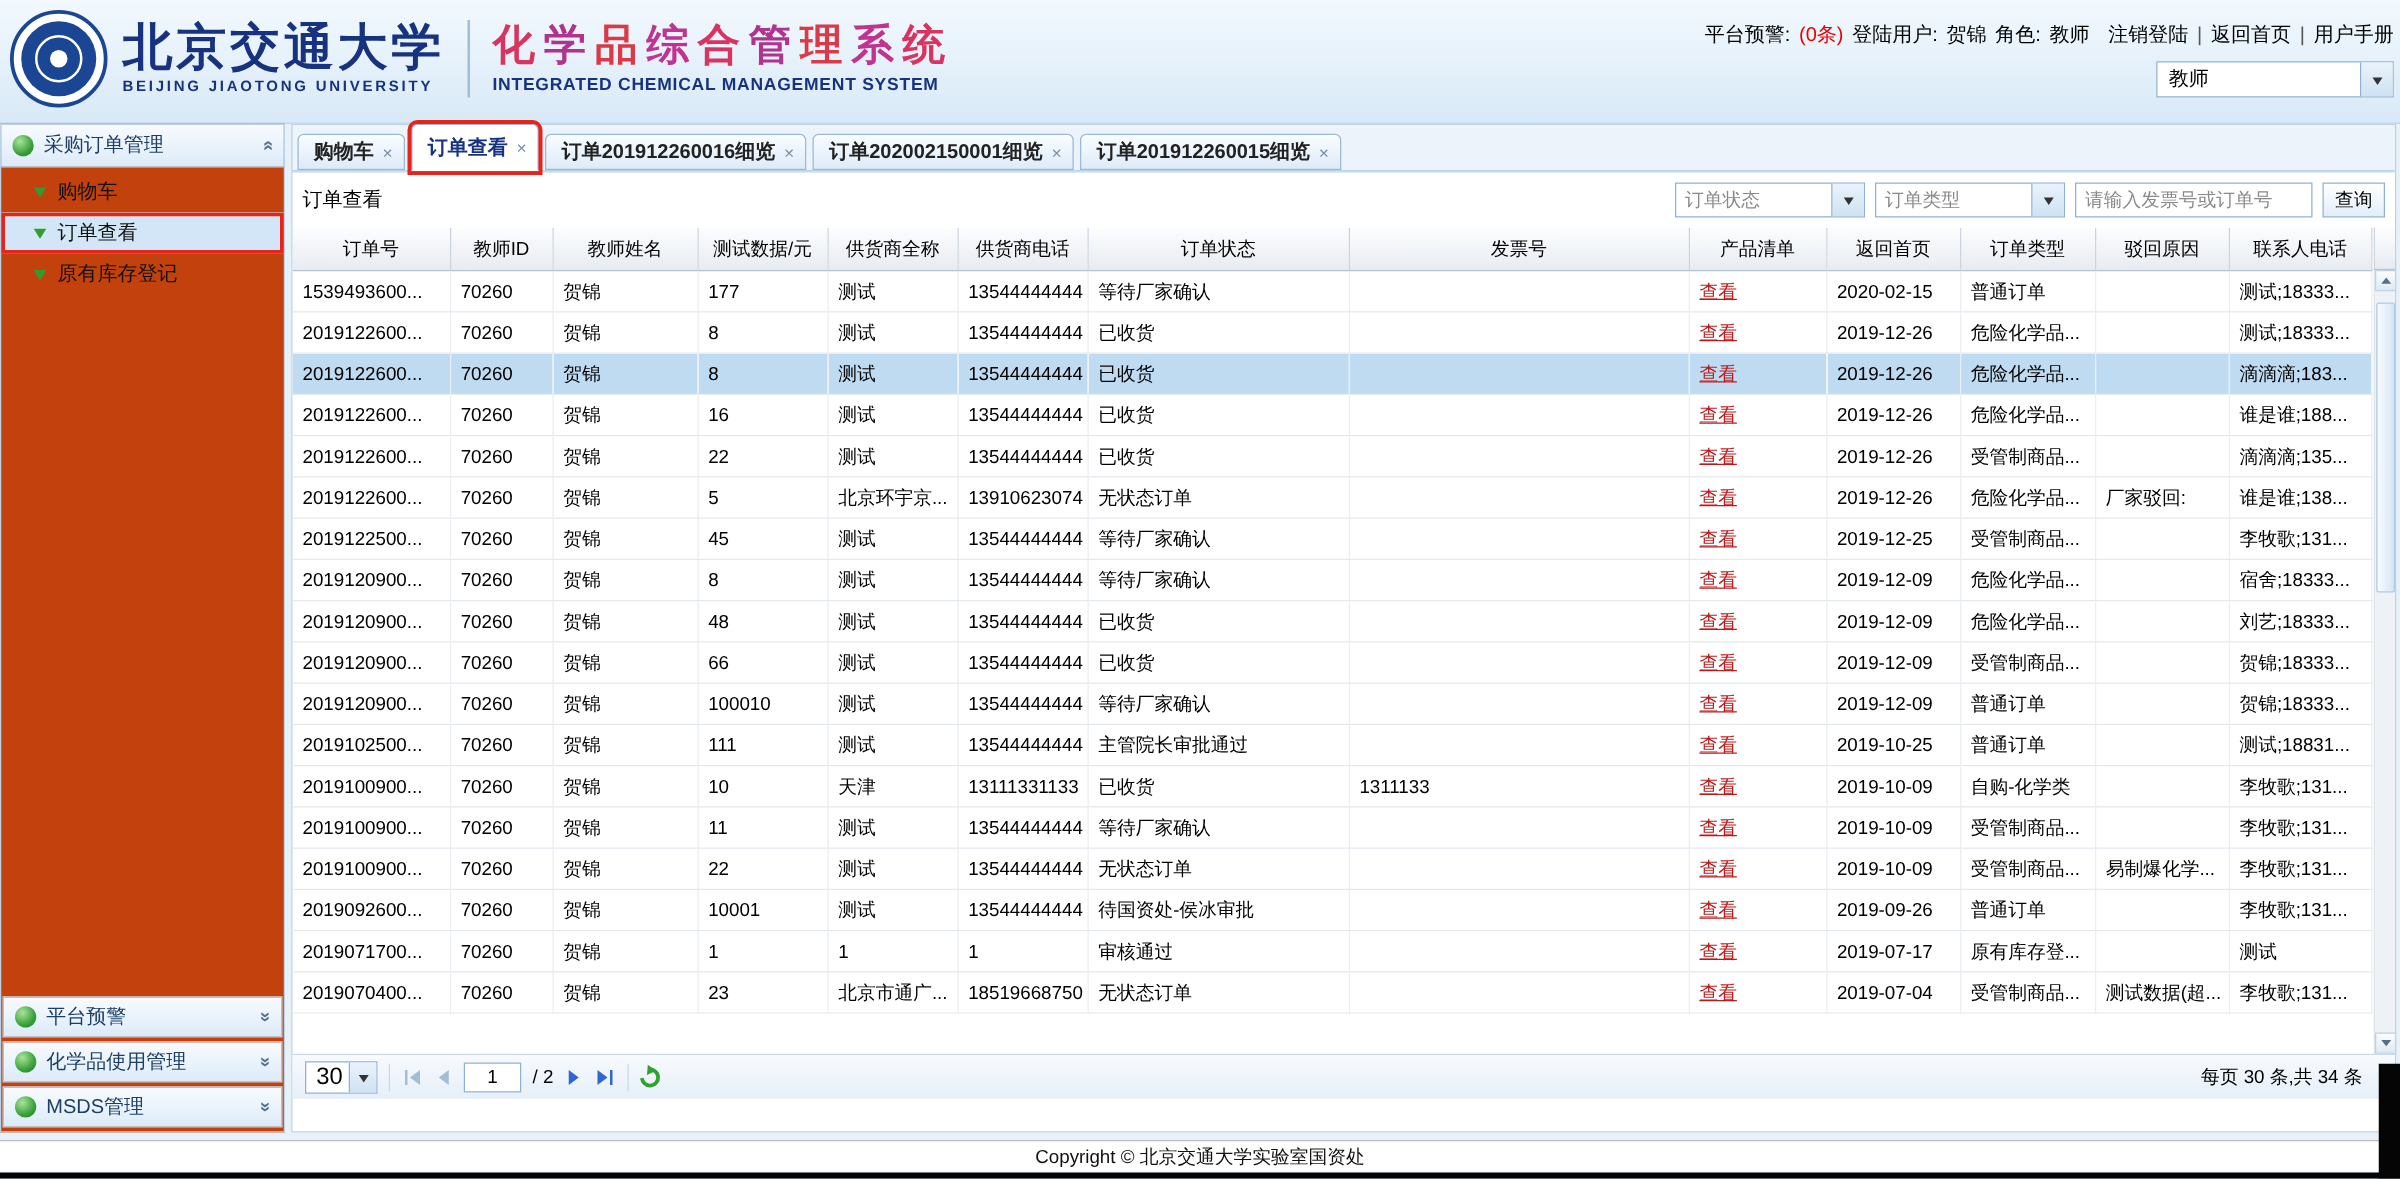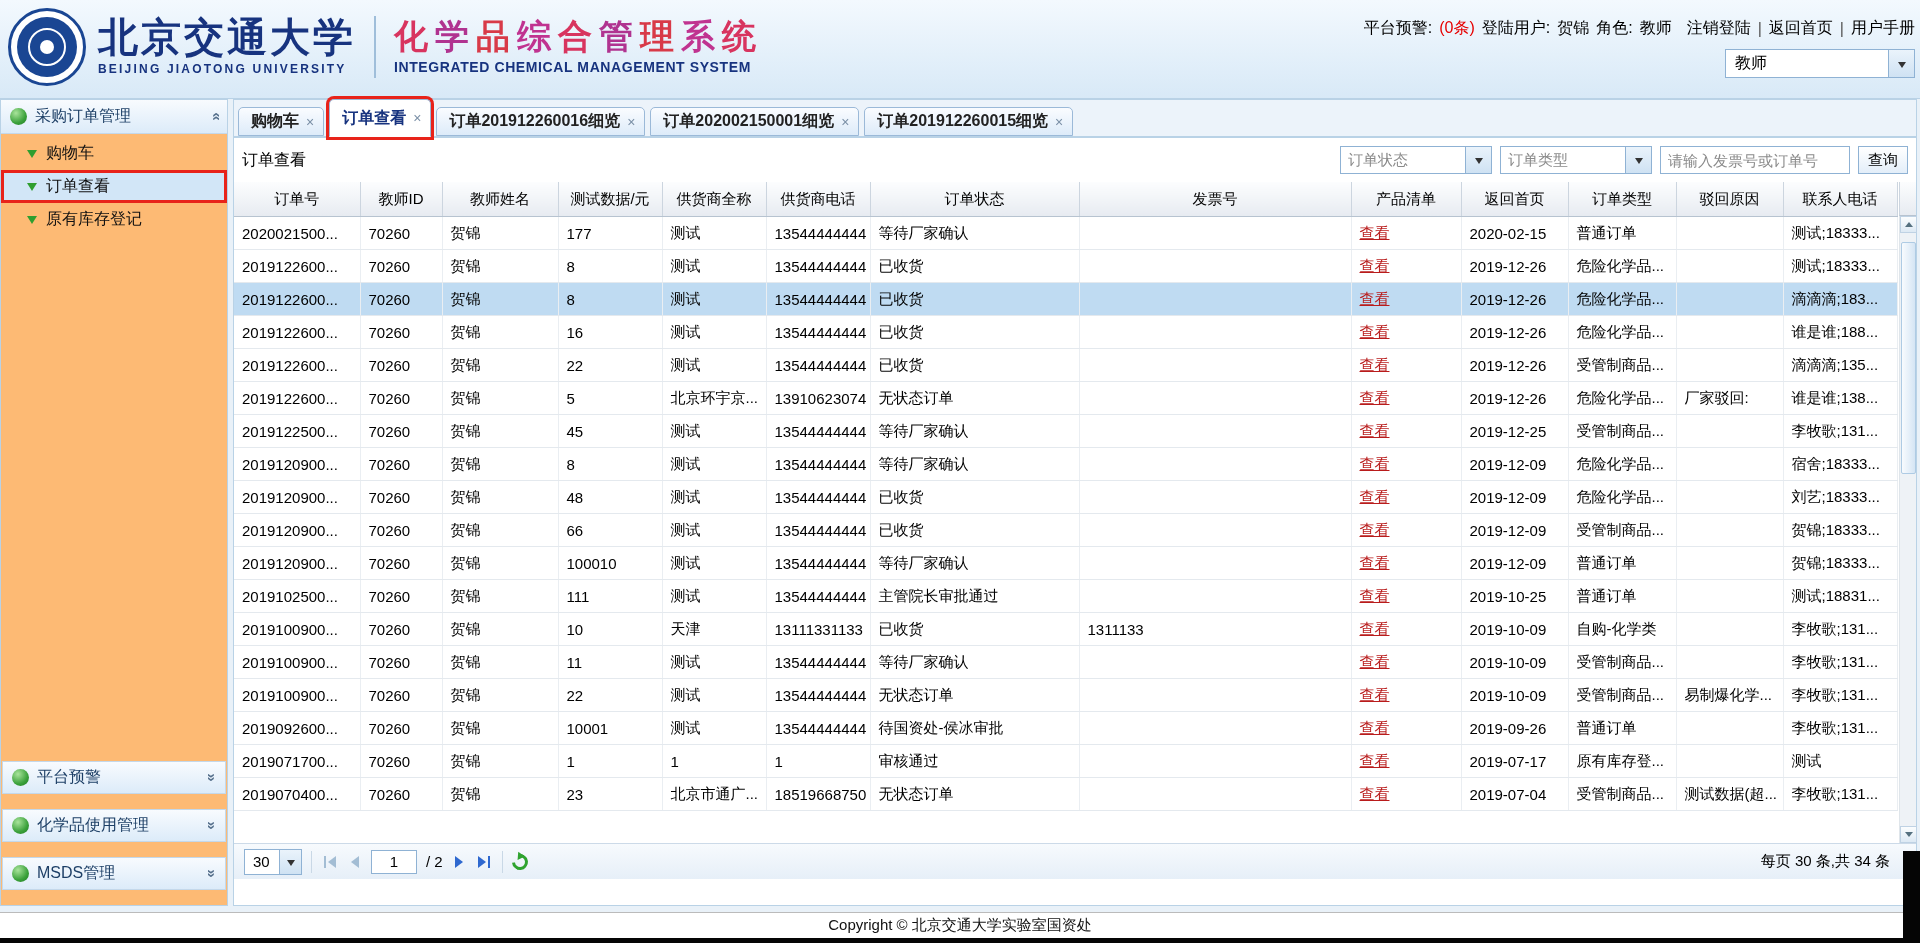--- a/index.html
+++ b/index.html
@@ -24,33 +24,33 @@
   .red-text{color:#e60000;}
   .hsep{color:#555;}
   .hlink{color:#000;cursor:pointer;}
   .hlink.gap{margin-left:8px;}
   .role-combo{margin-top:10px;display:inline-flex;width:190px;height:29px;background:#fff;border:1px solid #8fb2d4;align-items:center;box-sizing:border-box;}
   .rc-text{flex:1;text-align:left;padding-left:9px;font-size:16px;color:#000;}
   .rc-arrow{width:25px;align-self:stretch;border-left:1px solid #8fb2d4;background:linear-gradient(#eaf3fb,#cfe2f3);display:flex;align-items:center;justify-content:center;cursor:pointer;}
   .caret{width:0;height:0;border-left:4px solid transparent;border-right:4px solid transparent;border-top:6px solid #333;margin-top:2px;}
 
   
-  .sidebar{position:absolute;left:0;top:99px;width:228px;height:807px;background:#fdba74;border:1px solid #b9d2e6;box-sizing:border-box;display:flex;flex-direction:column;}
+  .sidebar{position:absolute;left:0;top:99px;width:228px;height:807px;background:#c2410c;border:1px solid #b9d2e6;box-sizing:border-box;display:flex;flex-direction:column;}
   .acc-header{height:33px;flex:0 0 33px;background:linear-gradient(#f8fbfe,#dcebf9);border-bottom:1px solid #c4d8ea;display:flex;align-items:center;padding:0 9px;gap:8px;font-size:16px;color:#1d3f66;cursor:pointer;}
   .acc-header .grow{flex:1;}
   .ball-icon{width:17px;height:17px;border-radius:50%;background:radial-gradient(circle at 35% 30%,#a9e49b,#3ba13b 60%,#1d7a1d);flex:0 0 17px;}
   .chev{font-size:15px;color:#56708c;display:inline-block;transform:rotate(-90deg);font-weight:bold;}
   .chev.down{transform:rotate(90deg);}
   .menu{padding:3px 0;}
   .menu-item{height:33px;display:flex;align-items:center;gap:9px;padding-left:26px;font-size:16px;color:#111;cursor:pointer;}
   .menu-item.selected{background:#d2e6f7;}
   .annotated-box{box-shadow:inset 0 0 0 3px #e8231a;}
   .dn-arrow{width:0;height:0;border-left:5px solid transparent;border-right:5px solid transparent;border-top:8px solid #2f9e2f;}
   .side-flex{flex:1;}
-  .acc-collapsed{margin:15px 1px;border:1px solid #c4d8ea;box-sizing:border-box;}
+  .acc-collapsed{margin:3px 1px;border:1px solid #c4d8ea;box-sizing:border-box;}
 
   
   .main{position:absolute;left:233px;top:99px;width:1684px;height:807px;}
   .tabs{position:relative;z-index:3;height:38px;background:#ecf3fa;border:1px solid #b9d2e6;border-bottom:1px solid #b9d2e6;display:flex;align-items:flex-end;gap:5px;padding-left:4px;box-sizing:border-box;}
   .tab{position:relative;height:29px;display:flex;align-items:center;gap:7px;padding:0 9px 0 12px;background:linear-gradient(#fafcff,#ddebf9);border:1px solid #9bb9d8;border-radius:5px 5px 0 0;font-size:16px;font-weight:bold;color:#222;cursor:pointer;box-sizing:border-box;white-space:nowrap;}
   .tab.active{height:38px;background:#fff;border-bottom:1px solid #fff;color:#17337f;bottom:-1px;}
   .tab-close{font-size:14px;color:#7a8fa6;font-weight:normal;cursor:pointer;}
   .tab.annotated{box-shadow:0 0 0 3px #e8231a;z-index:5;}
   .content{position:absolute;top:38px;left:0;right:0;bottom:0;background:#fff;border:1px solid #b9d2e6;box-sizing:border-box;}
 
@@ -80,21 +80,21 @@
   .sb-btn.up{top:0;}
   .sb-btn.down{bottom:0;}
   .sb-car{width:0;height:0;border:4px solid transparent;}
   .sb-car.up{border-bottom:5px solid #55707f;margin-top:-4px;}
   .sb-car.down{border-top:5px solid #55707f;margin-bottom:-4px;}
   .sb-thumb{position:absolute;left:1px;top:26px;width:15px;height:232px;background:linear-gradient(90deg,#f8fbfe,#d5e5f4);border:1px solid #aecbe4;border-radius:2px;box-sizing:border-box;cursor:pointer;}
 
   
   .pager{position:absolute;left:0;right:0;top:705px;height:36px;background:linear-gradient(#f7fafd,#e6eff8);border-top:1px solid #ccdae8;display:flex;align-items:center;gap:9px;padding:0 26px 0 10px;font-size:15px;color:#000;box-sizing:border-box;}
   .ps-combo{width:58px;height:26px;border:1px solid #8fb2d4;background:#fff;display:flex;align-items:center;box-sizing:border-box;cursor:pointer;}
-  .ps-val{flex:1;padding-left:8px;font-size:15px;}
+  .ps-val{flex:1;padding-left:8px;font-size:19px;}
   .ps-arrow{width:21px;align-self:stretch;border-left:1px solid #8fb2d4;background:linear-gradient(#eaf3fb,#cfe2f3);display:flex;align-items:center;justify-content:center;}
   .vdiv{width:1px;height:22px;background:#c9d8e6;}
   .pg-btn{display:flex;align-items:center;gap:2px;cursor:pointer;padding:0 3px;}
   .tri{width:0;height:0;border-top:6px solid transparent;border-bottom:6px solid transparent;}
   .tri.left{border-right:8px solid currentColor;}
   .tri.right{border-left:8px solid currentColor;}
   .vbar{width:2px;height:12px;background:currentColor;}
   .pg-btn.enabled{color:#2e68cf;}
   .pg-btn.disabled{color:#a3bdd4;}
   .pg-input{width:46px;height:24px;border:1px solid #8fb2d4;text-align:center;font-size:15px;font-family:inherit;box-sizing:border-box;}
@@ -272,21 +272,21 @@
                 <th>发票号</th>
                 <th>产品清单</th>
                 <th>返回首页</th>
                 <th>订单类型</th>
                 <th>驳回原因</th>
                 <th>联系人电话</th>
               </tr>
             </thead>
           <tbody id="bodyRows">
               <tr>
-                <td>2020021500...</td>
+                <td>1539493600...</td>
                 <td>70260</td>
                 <td>贺锦</td>
                 <td>177</td>
                 <td>测试</td>
                 <td>13544444444</td>
                 <td>等待厂家确认</td>
                 <td></td>
                 <td><a class="view-link">查看</a></td>
                 <td>2020-02-15</td>
                 <td>普通订单</td>

